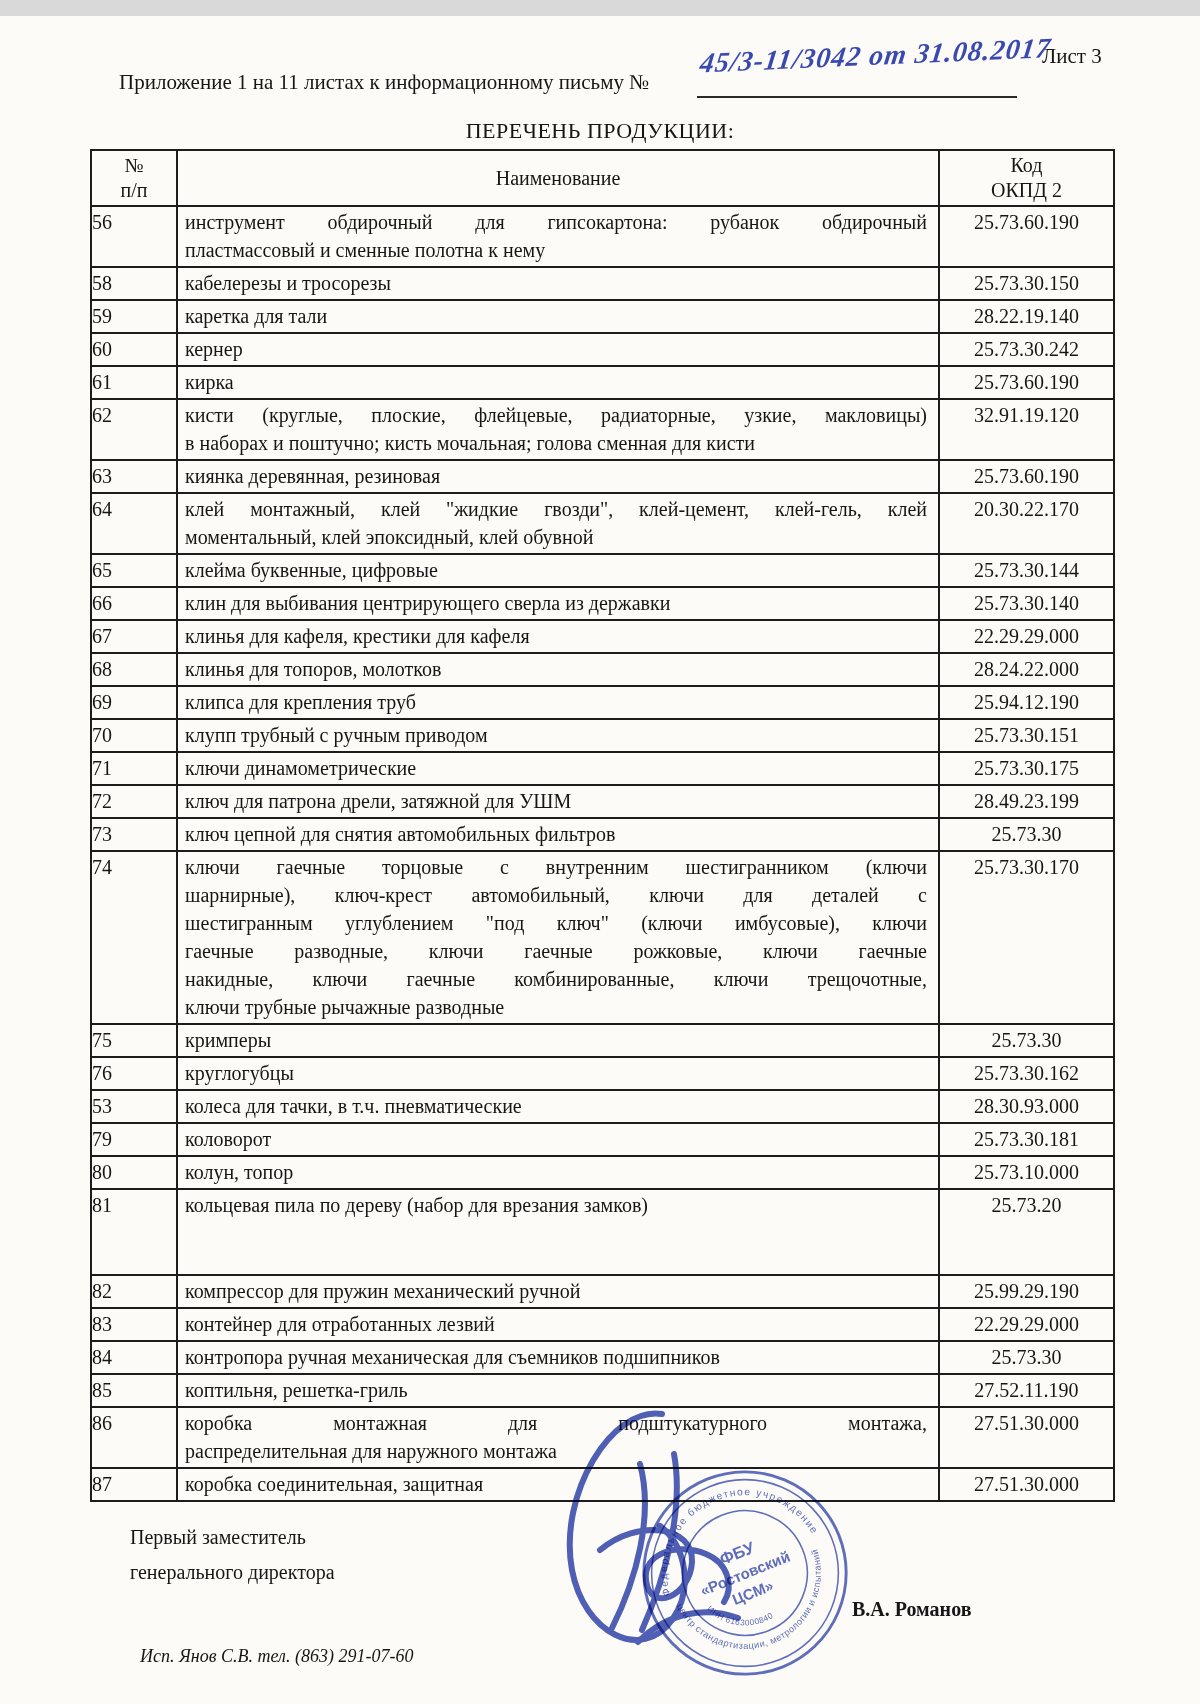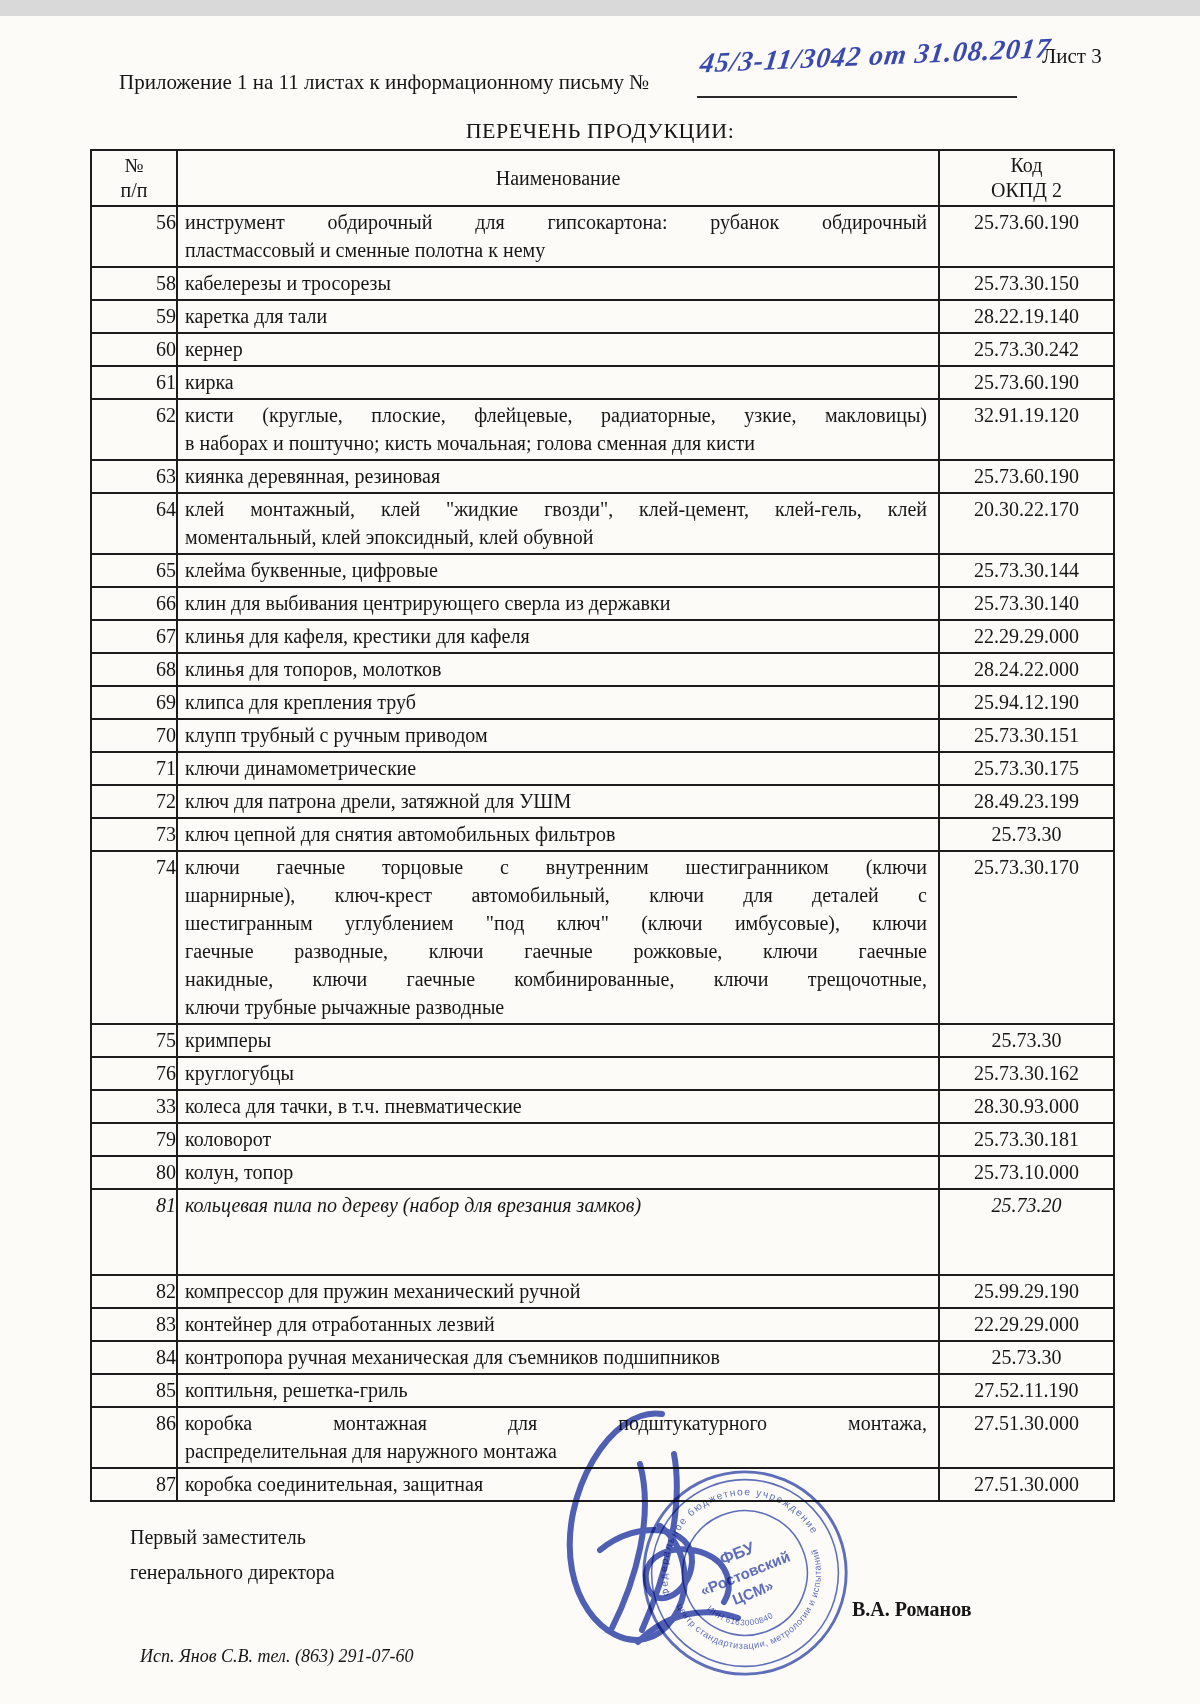--- a/index.html
+++ b/index.html
@@ -12,25 +12,25 @@
                font-weight:bold;letter-spacing:1px;}
   .ref-line{position:absolute;top:80px;left:697px;width:320px;height:2px;background:#2a2a2a;}
   .doc-title{position:absolute;top:102px;left:0;width:1200px;text-align:center;font-size:22px;letter-spacing:.5px;}
 
   table.products{position:absolute;top:133px;left:90px;width:1023px;border-collapse:collapse;
                  table-layout:fixed;font-size:20px;}
   .products th,.products td{border:2px solid #1c1c1c;}
   .products th{font-weight:normal;font-size:20px;text-align:center;vertical-align:middle;
                white-space:pre-line;line-height:25px;padding:2px 0;}
   .products td{vertical-align:top;line-height:28px;padding:1px 0 2px;}
-  td.c-num{text-align:right;}
+  td.c-num{text-align:left;}
   td.c-name{padding-left:7px;padding-right:11px;}
   td.c-name .just{text-align:justify;text-align-last:justify;}
   td.c-code{text-align:center;}
-  tr.tall{height:86px;font-style:italic;}
+  tr.tall{height:86px;}
 
   .sign-position{position:absolute;top:1504px;left:130px;font-size:20px;line-height:35px;white-space:pre-line;}
   .sign-name{position:absolute;top:1582px;left:852px;font-size:20px;font-weight:bold;}
   .executor{position:absolute;top:1630px;left:140px;font-size:18px;font-style:italic;}
 
   .signature{position:absolute;left:542px;top:1382px;mix-blend-mode:multiply;z-index:3;}
   .stamp{position:absolute;left:638px;top:1450px;width:214px;height:214px;
          transform:rotate(-22deg);opacity:.88;mix-blend-mode:multiply;z-index:2;}
   .stamp text{font-family:"Liberation Sans","DejaVu Sans",sans-serif;}
 
@@ -211,21 +211,21 @@
           <td class="c-code">25.73.30</td>
         </tr>
         <tr>
           <td class="c-num">76</td>
           <td class="c-name">
             <div>круглогубцы</div>
           </td>
           <td class="c-code">25.73.30.162</td>
         </tr>
         <tr>
-          <td class="c-num">33</td>
+          <td class="c-num">53</td>
           <td class="c-name">
             <div>колеса для тачки, в т.ч. пневматические</div>
           </td>
           <td class="c-code">28.30.93.000</td>
         </tr>
         <tr>
           <td class="c-num">79</td>
           <td class="c-name">
             <div>коловорот</div>
           </td>

